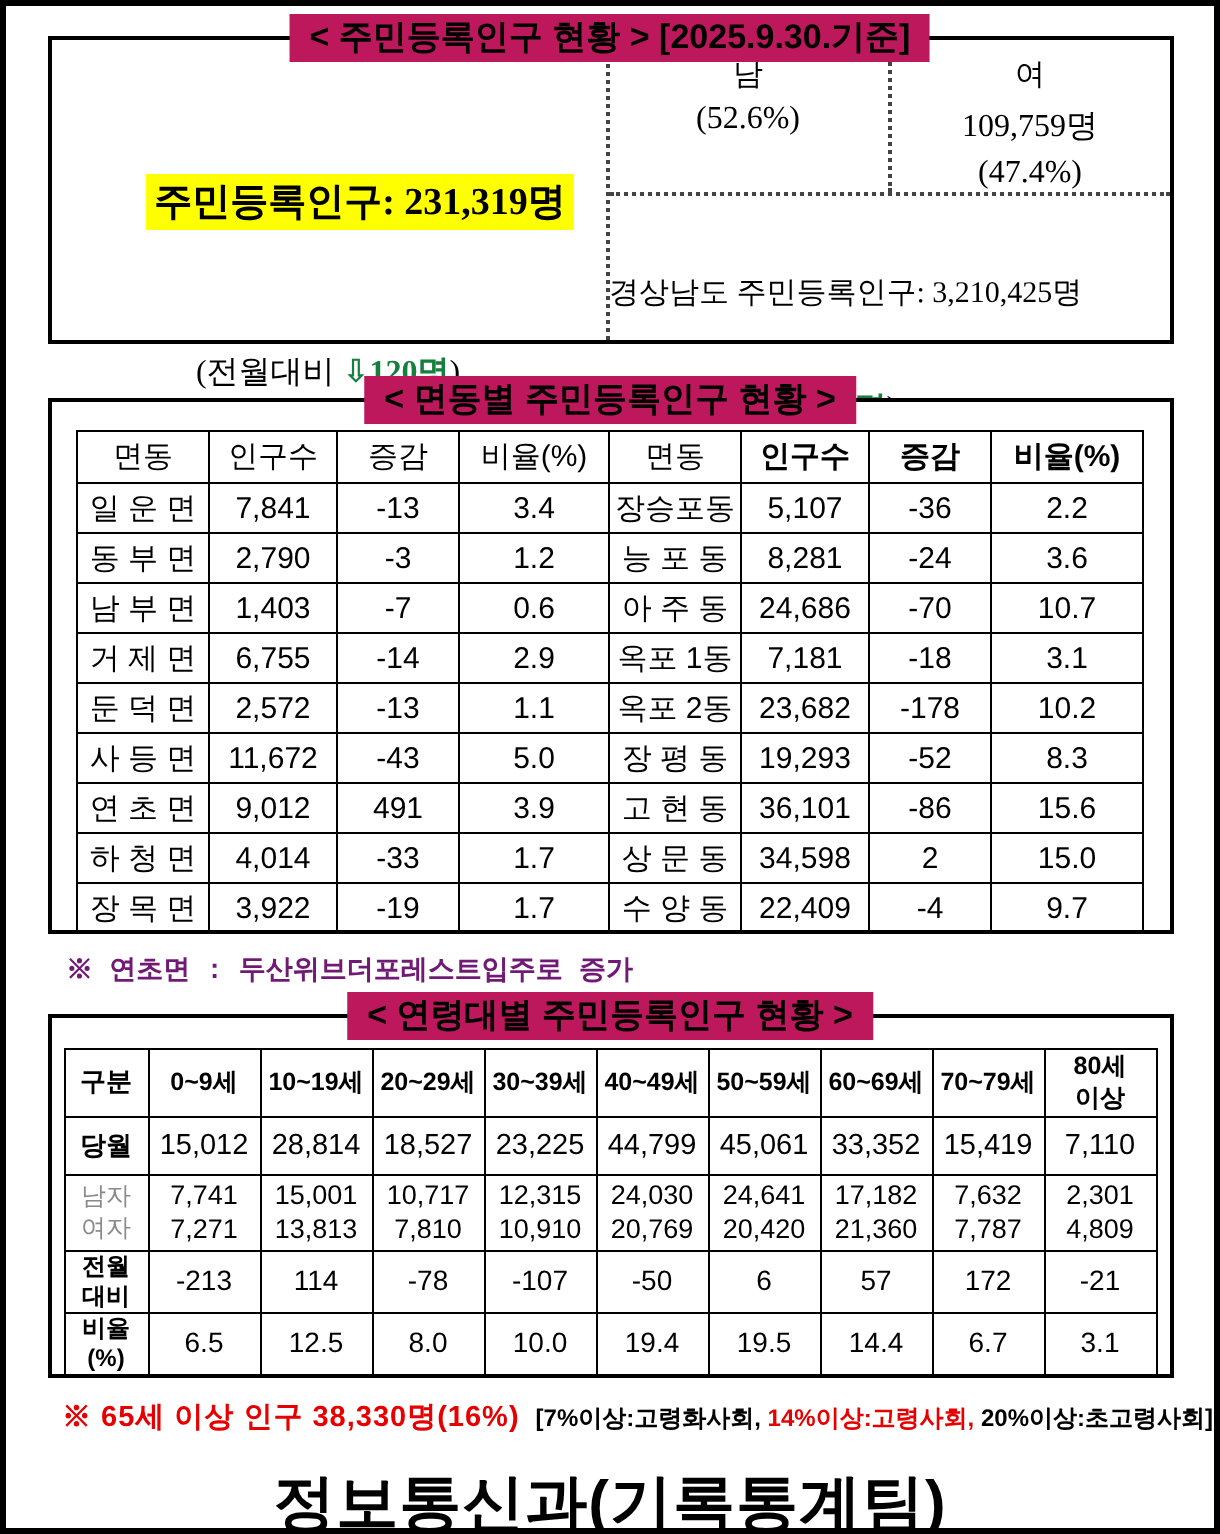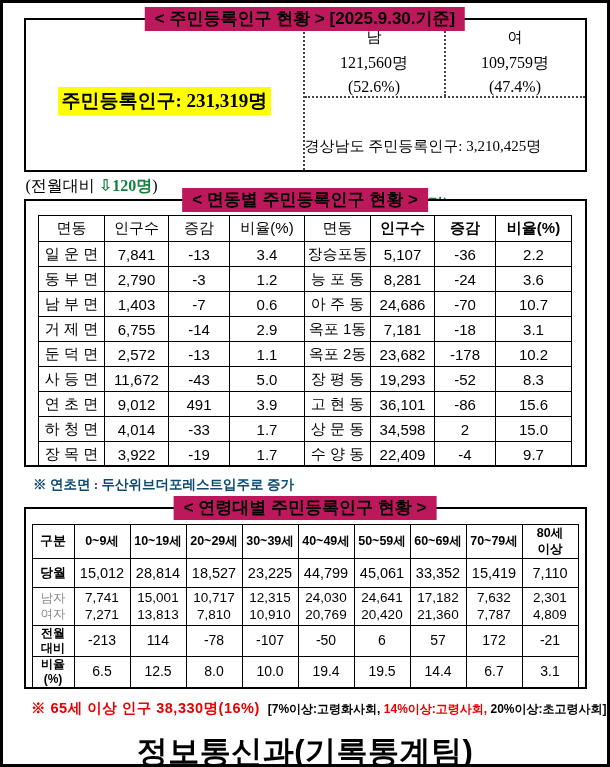--- a/index.html
+++ b/index.html
@@ -27,21 +27,21 @@
     font-weight:bold; font-size:17px; line-height:24px;
     white-space:nowrap;
   }
   .blue { color:#15803d; font-weight:bold; }
   .red  { color:#e60000; font-weight:bold; }
   .arr  { font-family:"DejaVu Sans",sans-serif; font-weight:bold; }
 
   
   .sect1 { margin-top:15px; height:154px; display:flex; }
   .s1-left {
-    width:277px; text-align:left; padding-top:13px;
+    width:277px; text-align:center; padding-top:13px;
     font-family:"Liberation Serif","DejaVu Serif",serif;
     white-space:pre-wrap;
   }
   .hl {
     background:#ffff00; font-weight:bold; font-size:19px;
     padding:1px 4px; display:inline-block;
   }
   .s1-line { font-size:16px; margin-top:7px; }
   .s1-house { font-size:20px; font-weight:bold; margin-top:5px; }
   .s1-right {
@@ -71,22 +71,22 @@
   }
   .dtable th, .dtable td {
     border:1.5px solid #000; text-align:center;
     height:25px; font-weight:normal; padding:0 1px;
     white-space:nowrap; overflow:hidden;
   }
   .dtable th { height:26px;text-align:center; }
   .dtable th.b { font-weight:bold; }
   .fnote-blue {
     margin:9px 0 0 30px;
-    font-family:Liberation Serif, serif;
-    font-weight:bold; font-size:13.5px; color:#0c4a6e;
+    font-family:Liberation Mono, monospace;
+    font-weight:bold; font-size:13.5px; color:#701a75;
   }
 
   
   .sect3 { margin-top:13px; height:182px; }
   .atable {
     width:546px; margin:15px auto 0;
     border-collapse:collapse; table-layout:fixed;
     font-size:14px;
   }
   .atable th, .atable td {
@@ -137,21 +137,20 @@
       <div class="s1-line"><span>(전월대비 </span><span class="blue"><span class="arr">⇩</span><span>120명</span></span><span>)</span></div>
       <div class="s1-line"><span>(2024년 12월말대비</span><span class="blue"><span class="arr">⇩</span><span>1,653명</span></span><span>)</span></div>
       <div class="s1-house"><span>세대수:</span> <span>106,912세대</span></div>
       <div class="s1-line"><span>(전월대비 </span><span class="red"><span class="arr">⇧</span><span>118세대</span></span><span>)</span></div>
     </div>
 
     <div class="s1-right">
       <div class="gender">
         <div class="g-col male">
           <div class="g-label">남</div>
-          <div class="g-value">121,560명</div>
           <div class="g-pct">(52.6%)</div>
         </div>
         <div class="g-col female">
           <div class="g-label">여</div>
           <div class="g-value">109,759명</div>
           <div class="g-pct">(47.4%)</div>
         </div>
       </div>
       <div class="province">
         <div>경상남도 주민등록인구: 3,210,425명</div>

